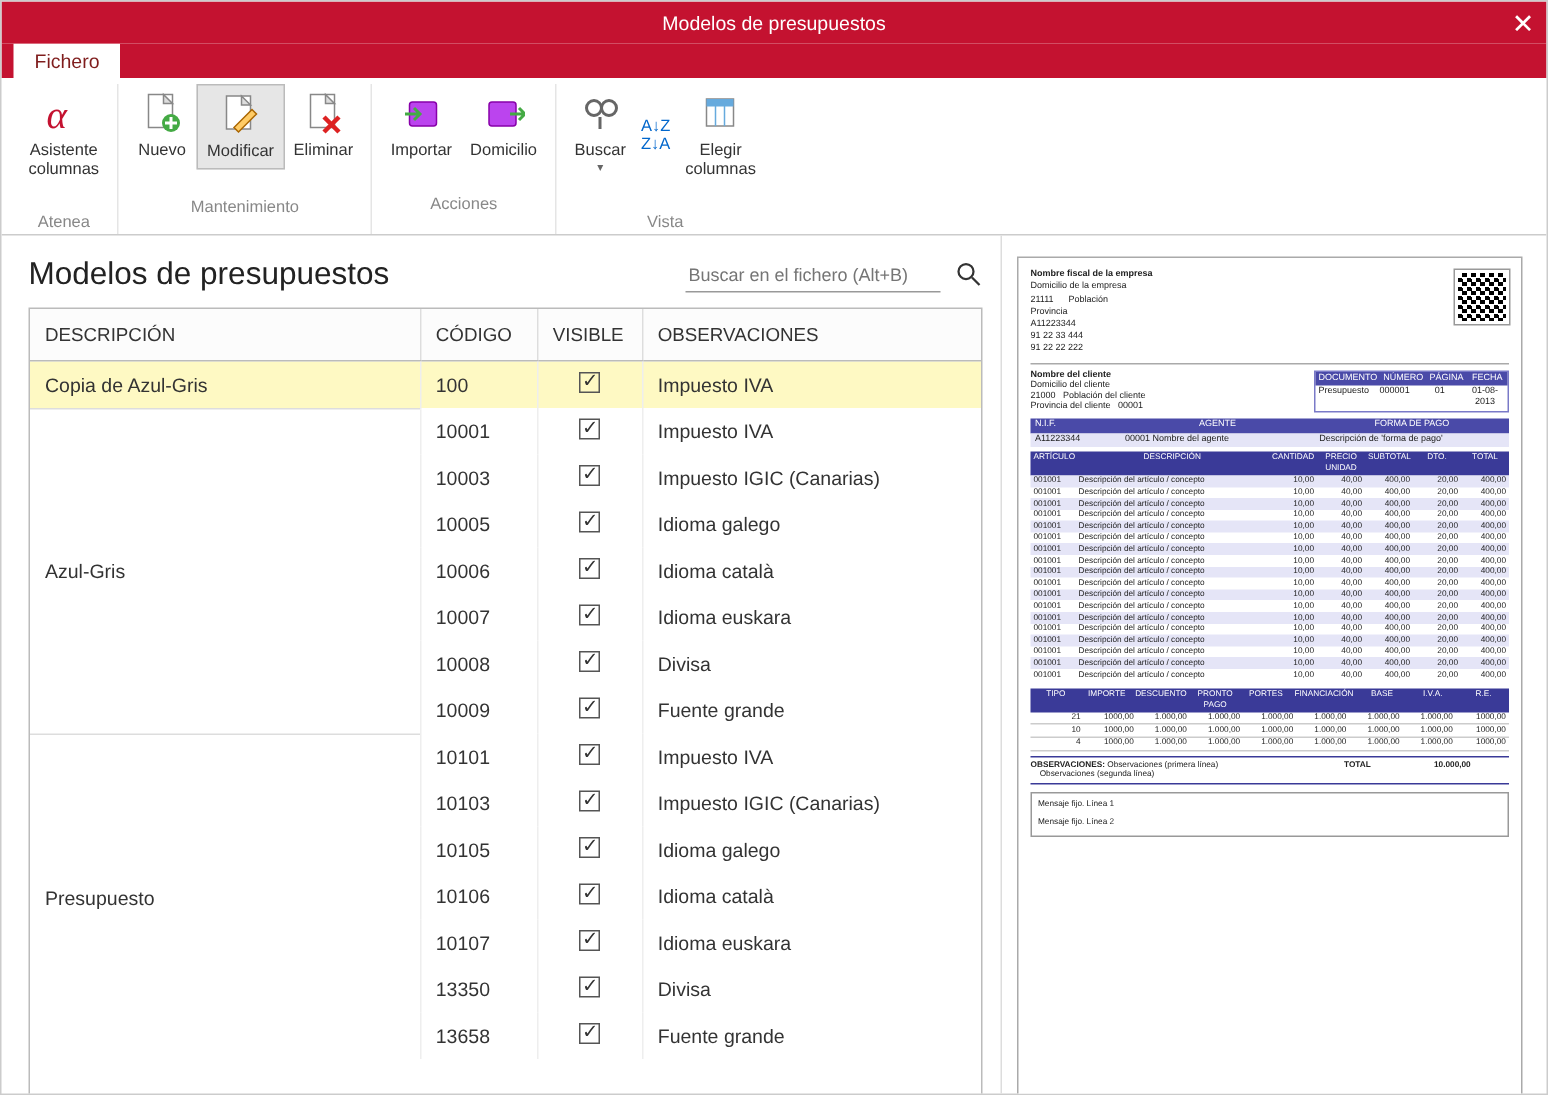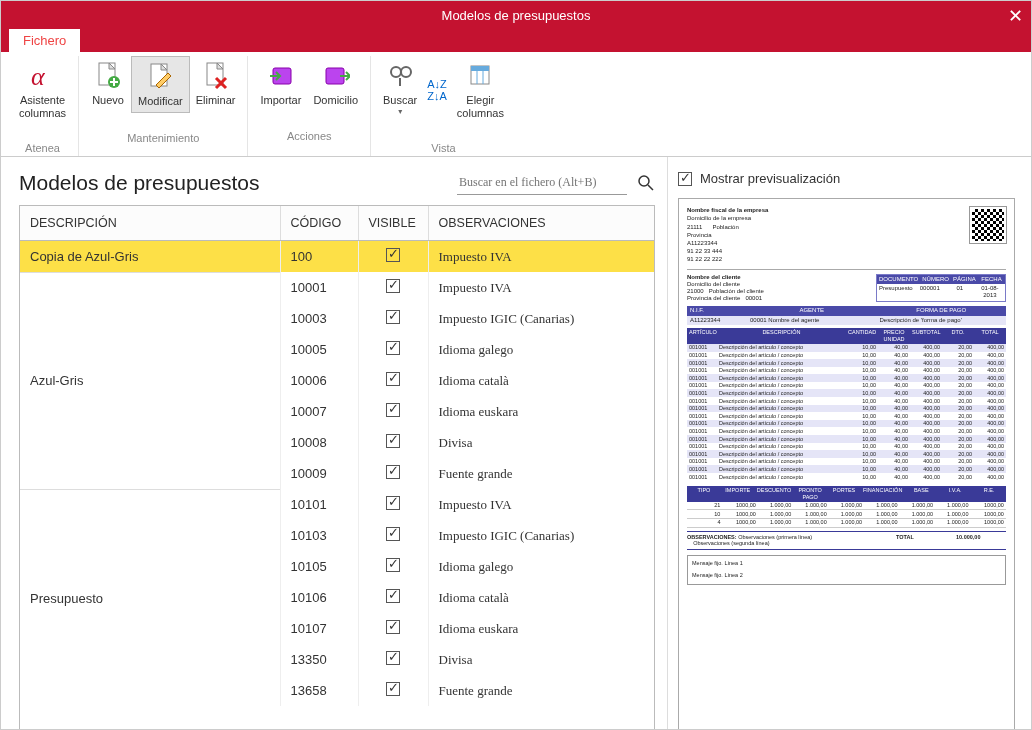--- a/index.html
+++ b/index.html
@@ -3,49 +3,49 @@
 <meta charset="utf-8">
 <style>
 * { box-sizing: border-box; margin: 0; padding: 0; }
 body { font-family: "Segoe UI", Arial, sans-serif; font-size: 13px; color: #333; background: #fff; width: 1032px; height: 730px; overflow: hidden; border: 1px solid #ccc; }
 
 .titlebar { background: #c41230; color: #fff; height: 28px; display: flex; align-items: center; justify-content: center; position: relative; }
 .titlebar .title { font-size: 13px; }
 .titlebar .close { position: absolute; right: 8px; top: 4px; font-size: 18px; cursor: pointer; }
 
 .tabs { display: flex; background: #c41230; padding-left: 8px; }
-.tab { background: #fff; padding: 4px 14px; font-size: 13px; color: #ef4444; margin-right: 18px; cursor: pointer; }
+.tab { background: #fff; padding: 4px 14px; font-size: 13px; color: #7f1d1d; margin-right: 18px; cursor: pointer; }
 
 .ribbon { display: flex; border-bottom: 1px solid #ccc; padding: 4px 6px 0; }
 .ribbon-group { display: flex; flex-direction: column; align-items: center; border-right: 1px solid #e5e5e5; padding: 0 6px 2px; }
 .ribbon-group:last-child { border-right: none; }
 .ribbon-btns { display: flex; }
 .ribbon-btn { display: flex; flex-direction: column; align-items: center; padding: 4px 6px; cursor: pointer; min-width: 46px; }
 .ribbon-btn.selected { background: #e6e6e6; border: 1px solid #bbb; }
 .ribbon-btn .icon { width: 32px; height: 32px; margin-bottom: 2px; display: flex; align-items: center; justify-content: center; }
 .ribbon-btn .lbl { font-size: 11px; text-align: center; line-height: 1.15; }
 .group-label { font-size: 11px; color: #888; margin-top: 19px; }
 
 .content { display: flex; height: calc(730px - 28px - 26px - 90px); }
 
 .left-pane { width: 666px; padding: 14px 12px 0 18px; display: flex; flex-direction: column; }
 .left-header { display: flex; align-items: center; justify-content: space-between; margin-bottom: 10px; }
 .left-header h1 { font-size: 21px; font-weight: 400; color: #222; }
 .search-wrap { display: flex; align-items: center; }
-.search-input { border: none; border-bottom: 1px solid #999; width: 170px; font-size: 12px; padding: 4px 2px; outline: none; color: #888; font-family: Liberation Serif, serif; }
+.search-input { border: none; border-bottom: 1px solid #999; width: 170px; font-size: 12px; padding: 4px 2px; outline: none; color: #888; }
 .search-icon { margin-left: 10px; color: #333; }
 
 .table-wrap { border: 1px solid #bbb; flex: 1; overflow: hidden; position: relative; }
 .table-scroll { overflow-y: scroll; height: 100%; }
 table.data { width: 100%; border-collapse: collapse; }
 table.data th { text-align: left; font-weight: 400; font-size: 12.5px; padding: 10px 10px; border-bottom: 1px solid #bbb; border-right: 1px solid #ddd; background: #fcfcfc; position: sticky; top: 0; }
 table.data th:last-child { border-right: none; }
 table.data td { padding: 7px 10px; font-size: 13px; border-right: 1px solid #eee; }
-table.data td:last-child { border-right: none; font-family: Liberation Serif, serif; }
-table.data tr.selected td { background: #fde047; }
+table.data td:last-child { border-right: none; }
+table.data tr.selected td { background: #fef9c3; }
 .col-codigo { text-align: left; width: 78px; }
 .col-visible { text-align: center; width: 70px; }
 .chk { width: 14px; height: 14px; display: inline-block; border: 1.3px solid #555; position: relative; }
 .chk.on::after { content: "✓"; position: absolute; left: 1px; top: -3px; font-size: 13px; color: #333; }
 td.desc-cell { vertical-align: middle; border-top: 1px solid #ddd; }
 
 .right-pane { flex: 1; padding: 14px 16px 12px 10px; border-left: 1px solid #ddd; display: flex; flex-direction: column; }
 .show-preview { display: flex; align-items: center; font-size: 13px; margin-bottom: 12px; }
 .show-preview .chk { margin-right: 8px; }
 
@@ -305,24 +305,20 @@
                 <td class="col-visible"><span class="chk on"></span></td>
                 <td>Fuente grande</td>
               </tr>
             </tbody>
         </table>
       </div>
     </div>
   </div>
 
   <div class="right-pane">
-    <div class="show-preview">
-      <span class="chk on"></span>
-      <span>Mostrar previsualización</span>
-    </div>
     <div class="preview-frame">
       <div class="doc">
         <div class="company-block">
           <div class="company-text">
             <div class="bold">Nombre fiscal de la empresa</div>
             <div>Domicilio de la empresa</div>
             <div><span>21111</span>&nbsp;&nbsp;&nbsp;&nbsp;&nbsp;&nbsp;<span>Población</span></div>
             <div>Provincia</div>
             <div>A11223344</div>
             <div>91 22 33 444</div>

